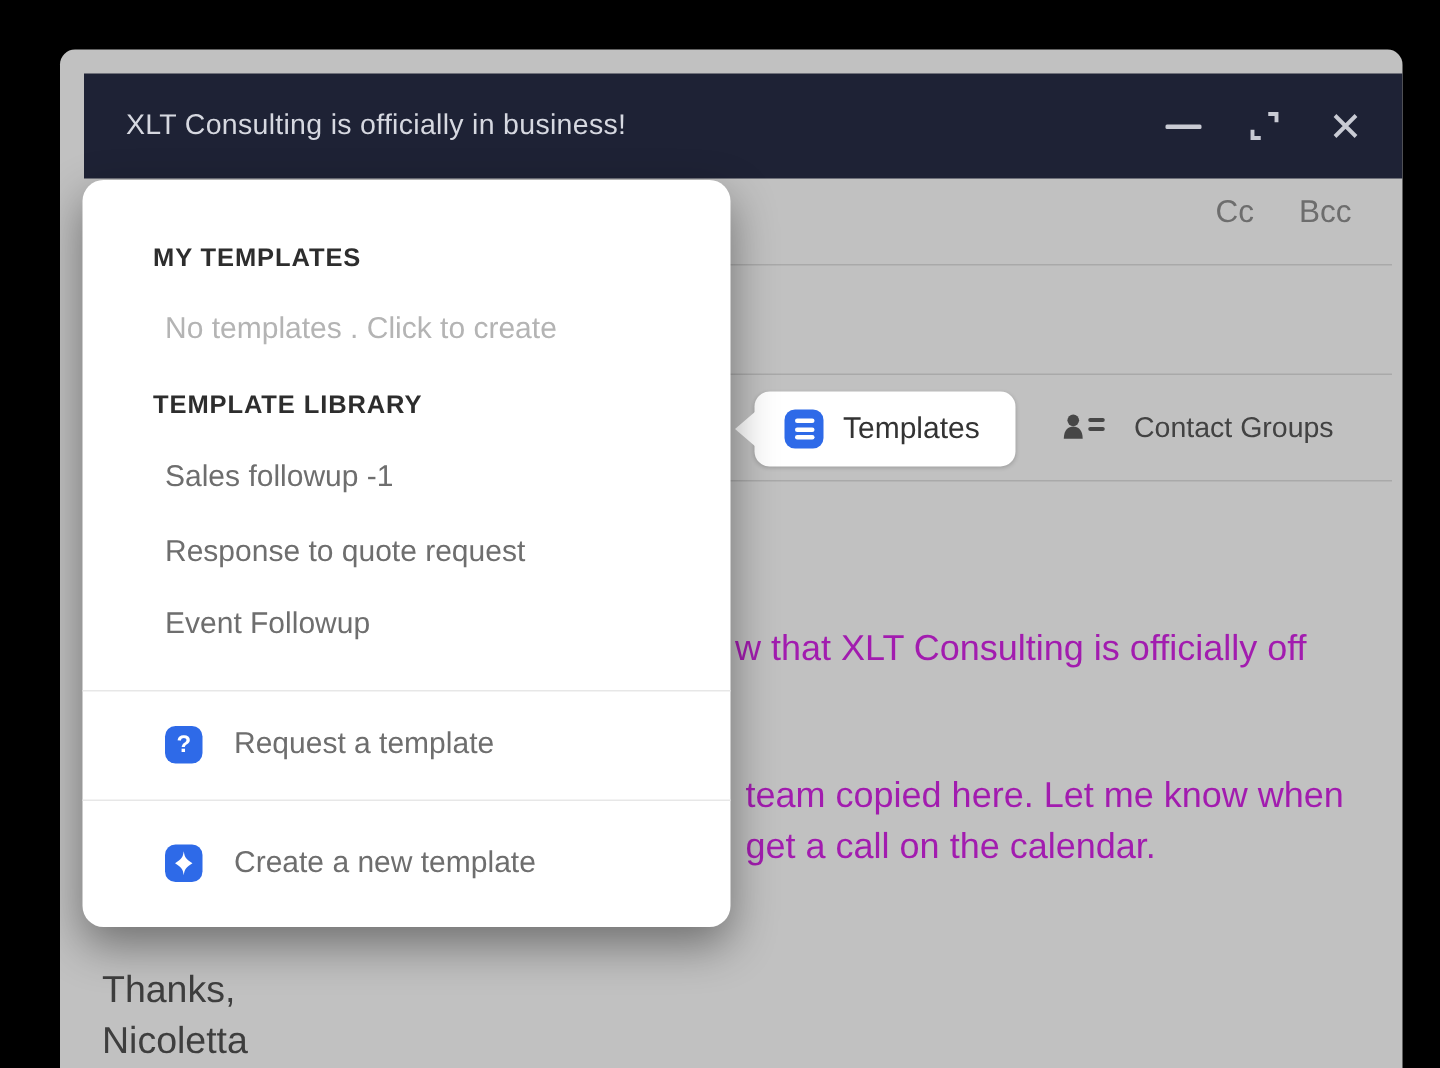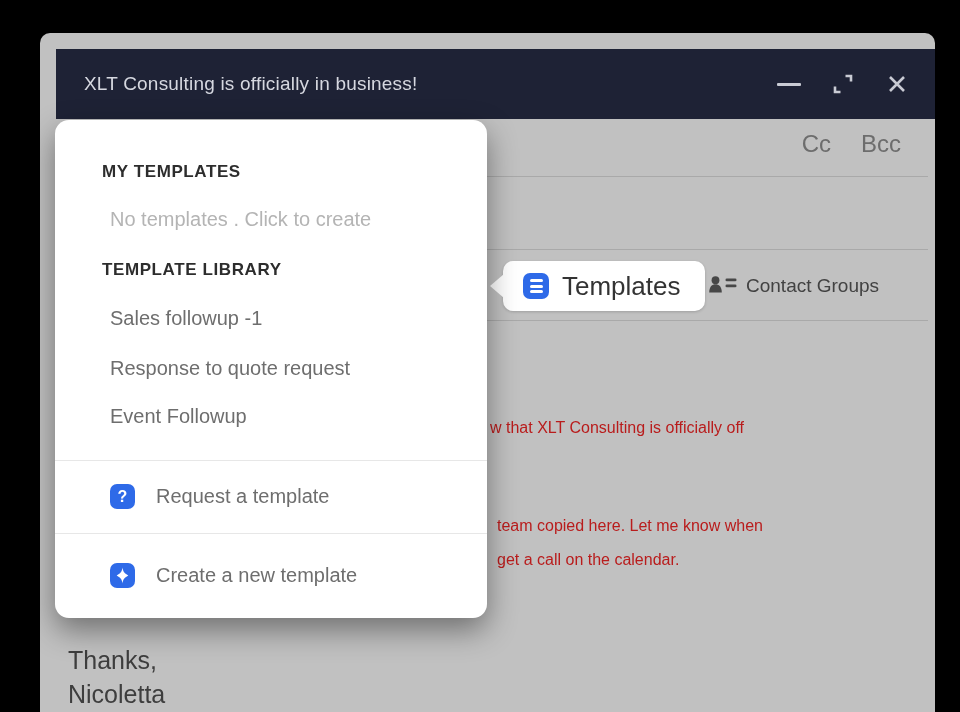--- a/index.html
+++ b/index.html
@@ -32,21 +32,21 @@
     margin-top:16px;
   }
   .window-title{flex:1;font-size:19px;color:#d6d8e0;letter-spacing:.2px;}
   .controls{display:flex;align-items:center;gap:30px;}
   .ctrl{display:flex;align-items:center;justify-content:center;width:24px;height:24px;cursor:pointer;}
   .minimize-bar{width:24px;height:3px;background:#c9cbd4;border-radius:1px;}
 
   
   .ccbcc{
     position:absolute;top:97px;right:34px;
-    display:flex;gap:30px;font-size:24px;color:#6d6d6d;
+    display:flex;gap:30px;font-size:21px;color:#6d6d6d;
   }
   .divider{
     position:absolute;left:28px;right:7px;height:1px;background:#a9a9a9;
   }
   .divider.d1{top:143px;}
   .divider.d2{top:216px;}
   .divider.d3{top:287px;}
 
   .templates-pill{
     position:absolute;left:463px;top:228px;height:50px;
@@ -60,29 +60,29 @@
     width:0;height:0;
     border-top:12px solid transparent;
     border-bottom:12px solid transparent;
     border-right:14px solid #fff;
   }
   .doc-icon{
     width:26px;height:26px;border-radius:7px;background:var(--accent_blue);
     display:flex;flex-direction:column;align-items:center;justify-content:center;gap:2.5px;
   }
   .doc-icon i{display:block;width:13px;height:3px;background:#fff;border-radius:2px;}
-  .templates-pill .lbl{margin-left:13px;font-size:26px;color:#333;}
+  .templates-pill .lbl{margin-left:13px;font-size:20px;color:#333;}
 
   .contact-groups{
     position:absolute;left:668px;top:239px;height:28px;
-    display:flex;align-items:center;gap:8px;cursor:pointer;
+    display:flex;align-items:center;gap:18px;cursor:pointer;
   }
   .contact-groups .lbl{font-size:19px;color:#424242;}
 
-  .body-line{position:absolute;font-size:16px;color:#b91c1c;white-space:nowrap;}
+  .body-line{position:absolute;font-size:24px;color:#a21caf;white-space:nowrap;}
   .body-line.l1{left:450px;top:386px;}
   .body-line.l2{left:457px;top:484px;}
   .body-line.l3{left:457px;top:518px;}
 
   .signature{
     position:absolute;left:28px;top:610px;
     font-size:25px;color:#3e3e3e;line-height:34px;
   }
 
   

